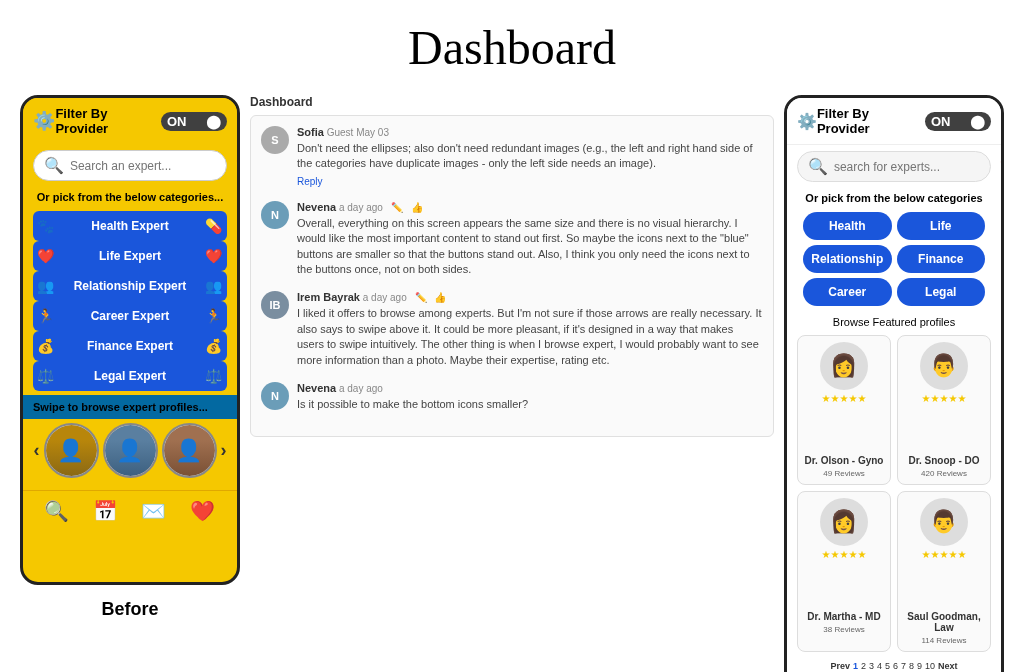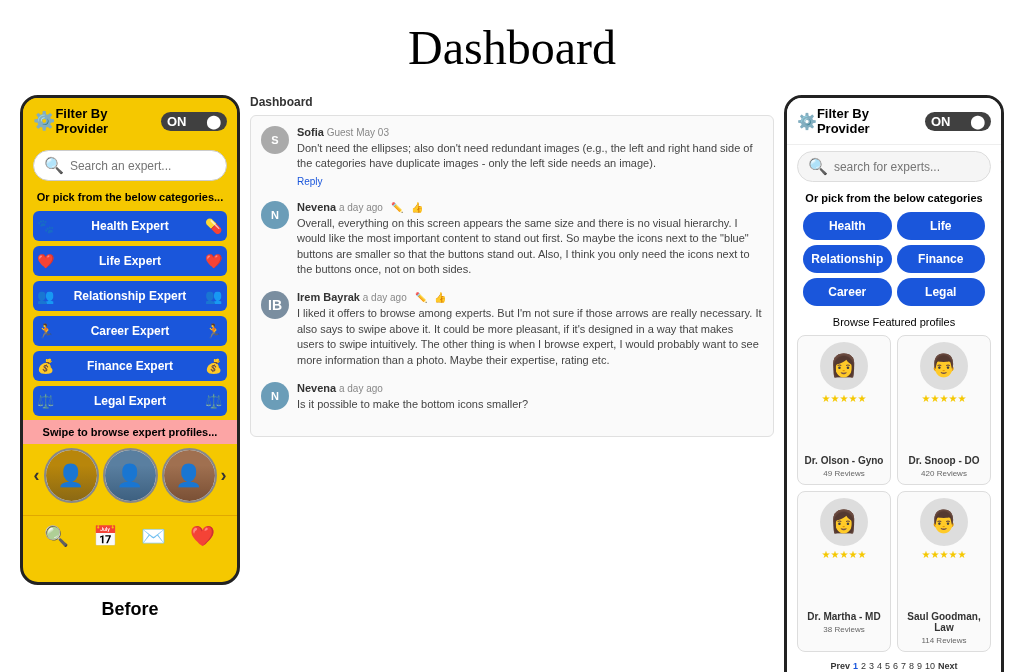--- a/index.html
+++ b/index.html
@@ -108,46 +108,45 @@
       font-weight: 700;
       color: #000;
       padding: 4px 10px;
       background: #f5c800;
     }
     .category-list {
       background: #f5c800;
       padding: 4px 10px;
       display: flex;
       flex-direction: column;
-      gap: 5px;
     }
     .cat-btn {
       background: #1a56db;
       color: #fff;
       border: none;
       border-radius: 6px;
       padding: 7px 4px;
       font-size: 12px;
       font-weight: 700;
       display: flex;
       align-items: center;
       justify-content: space-between;
       cursor: pointer;
       width: 100%;
     }
     .cat-btn .cat-icon {
       font-size: 14px;
     }
     .swipe-text {
-      text-align: center;
+      text-align: left;
       font-size: 11px;
       font-weight: 700;
       color: #000;
       padding: 6px 10px;
-      background: #fca5a5;
+      background: #0369a1;
     }
     .profile-swipe {
       background: #f5c800;
       display: flex;
       align-items: center;
       justify-content: center;
       gap: 4px;
       padding: 4px 6px;
     }
     .profile-img {
@@ -476,21 +475,21 @@
             <strong>Nevena</strong>
             <span>a day ago</span>
             <span style="margin-left:6px; cursor:pointer; color:#999;">✏️</span>
             <span style="margin-left:4px; cursor:pointer; color:#999;">👍</span>
           </div>
           <div class="comment-text">Overall, everything on this screen appears the same size and there is no visual hierarchy. I would like the most important content to stand out first. So maybe the icons next to the "blue" buttons are smaller so that the buttons stand out. Also, I think you only need the icons next to the buttons once, not on both sides.</div>
         </div>
       </div>
 
       <div class="comment-entry">
-        <div class="comment-avatar avatar-irem" style="font-size:14px;">IB</div>
+        <div class="comment-avatar avatar-irem" style="font-size:11px;">IB</div>
         <div class="comment-body">
           <div class="comment-meta">
             <strong>Irem Bayrak</strong>
             <span>a day ago</span>
             <span style="margin-left:6px; cursor:pointer; color:#999;">✏️</span>
             <span style="margin-left:4px; cursor:pointer; color:#999;">👍</span>
           </div>
           <div class="comment-text">I liked it offers to browse among experts. But I'm not sure if those arrows are really necessary. It also says to swipe above it. It could be more pleasant, if it's designed in a way that makes users to swipe intuitively. The other thing is when I browse expert, I would probably want to see more information than a photo. Maybe their expertise, rating etc.</div>
         </div>
       </div>

